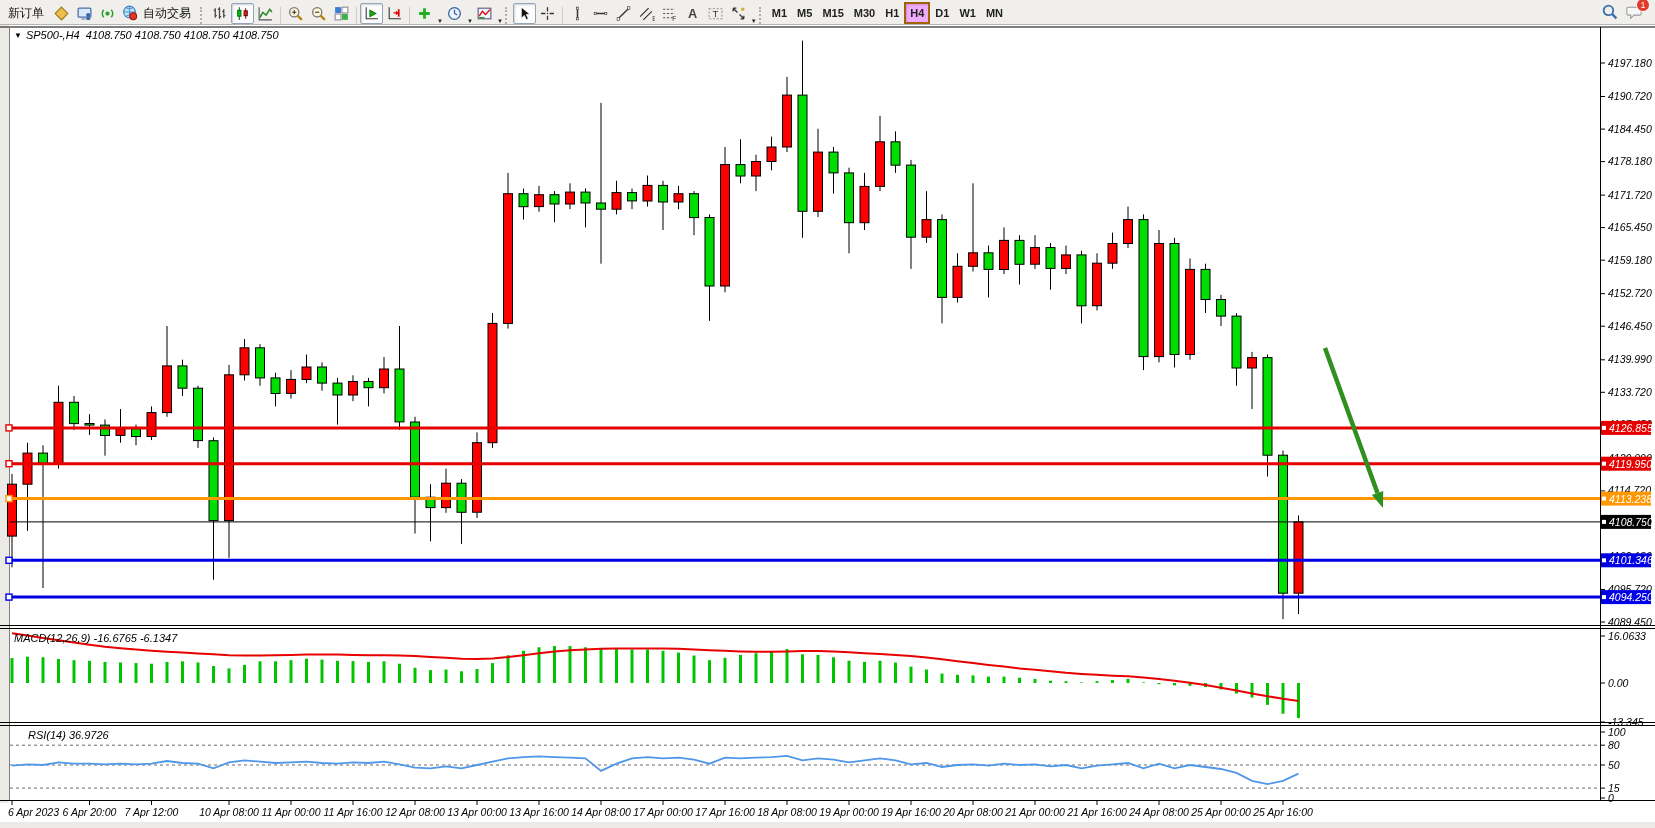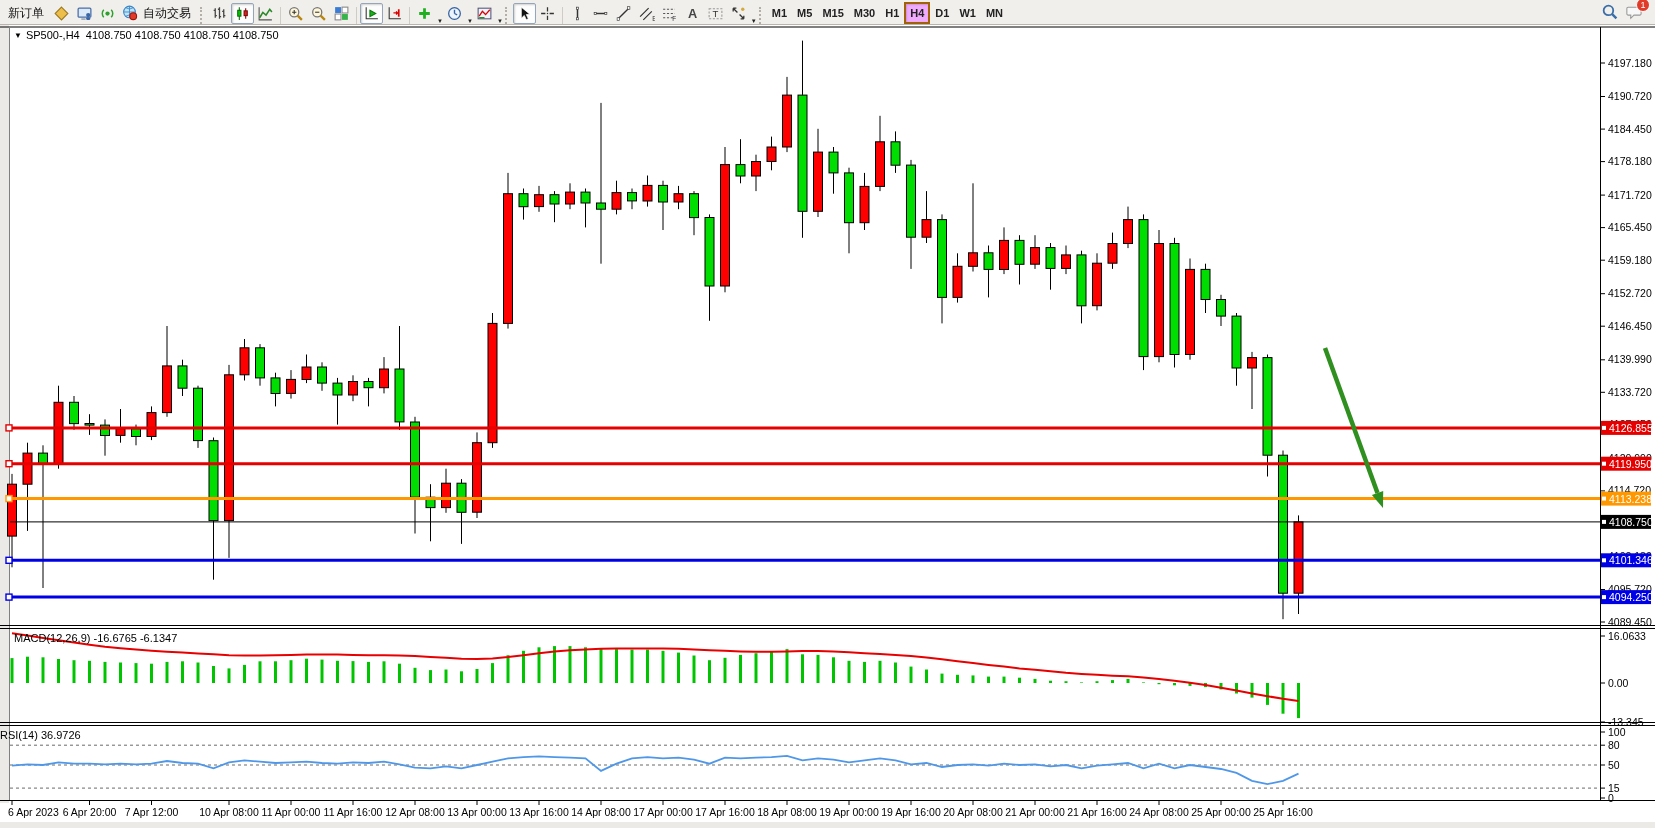--- a/index.html
+++ b/index.html
@@ -14,21 +14,21 @@
   .tb-sep{width:1px;height:17px;background:#cfccc5;margin:0 3px;}
   .tb-grip{width:2px;height:17px;border-left:2px dotted #b3afa7;margin:0 4px 0 2px;}
   .caret{font-size:6px;color:#222;margin-left:1px;}
   .tf{font-size:11px;color:#222;padding:3px 4px;min-width:23px;text-align:center;border:1px solid transparent;box-sizing:border-box;}
   .tf.active{background:#f0abfc;border:2px solid #a16207;box-shadow:inset 1px 1px 2px rgba(0,0,0,.15);}
   .right-icons{margin-left:auto;display:flex;align-items:center;gap:8px;padding-right:10px;}
   .chat-wrap{position:relative;}
   .badge{position:absolute;top:-5px;right:-7px;background:#e03a28;color:#fff;border-radius:50%;
     width:14px;height:14px;font-size:9px;display:flex;align-items:center;justify-content:center;border:1px solid #fff;box-sizing:border-box;}
   
-  #chartarea{position:absolute;top:25px;left:0;width:1655px;height:803px;background:#84cc16;}
+  #chartarea{position:absolute;top:25px;left:0;width:1655px;height:803px;background:#84cc16;font-style:italic;}
   .overlay{position:absolute;font-size:11px;color:#000;white-space:nowrap;z-index:5;}
   #title .tri{font-size:8px;vertical-align:1px;margin-right:4px;}
   svg text{font-family:"Liberation Sans",sans-serif;}
 </style>
 </head>
 <body>
 <div id="app">
 
   <div class="toolbar">
     <button class="tbtn tb-text">新订单</button>
@@ -227,21 +227,21 @@
         <span class="badge">1</span>
       </span>
     </span>
   </div>
 
   <div id="chartarea">
     <div class="overlay" id="title" style="top:4px;left:14px;">
       <span class="tri">▼</span><span>SP500-,H4</span>&nbsp;&nbsp;<span>4108.750 4108.750 4108.750 4108.750</span>
     </div>
     <div class="overlay" style="top:607px;left:14px;">MACD(12,26,9) -16.6765 -6.1347</div>
-    <div class="overlay" style="top:704px;left:0;">RSI(14) 36.9726</div>
+    <div class="overlay" style="top:704px;left:28px;">RSI(14) 36.9726</div>
     <svg id="plot" width="1655" height="803" viewBox="0 0 1655 803">
         <rect x="0" y="0" width="1655" height="803" fill="#fff"></rect>
         <rect x="0" y="0" width="9" height="778" fill="#eceae6"></rect>
         <path d="M0,2 H1655" stroke="#000" stroke-width="1"></path>
         <path d="M9.5,2 V775" stroke="#808080" stroke-width="1"></path>
         <path d="M1600.5,2 V775" stroke="#000" stroke-width="1"></path>
         <path d="M0,600.5 H1655 M0,603.5 H1655" stroke="#000" stroke-width="1.2"></path>
         <path d="M0,697.5 H1655 M0,700.5 H1655" stroke="#000" stroke-width="1.2"></path>
         <path d="M0,775.5 H1655" stroke="#000" stroke-width="1"></path>
         <rect x="0" y="797" width="1655" height="6" fill="#eceae6"></rect>

